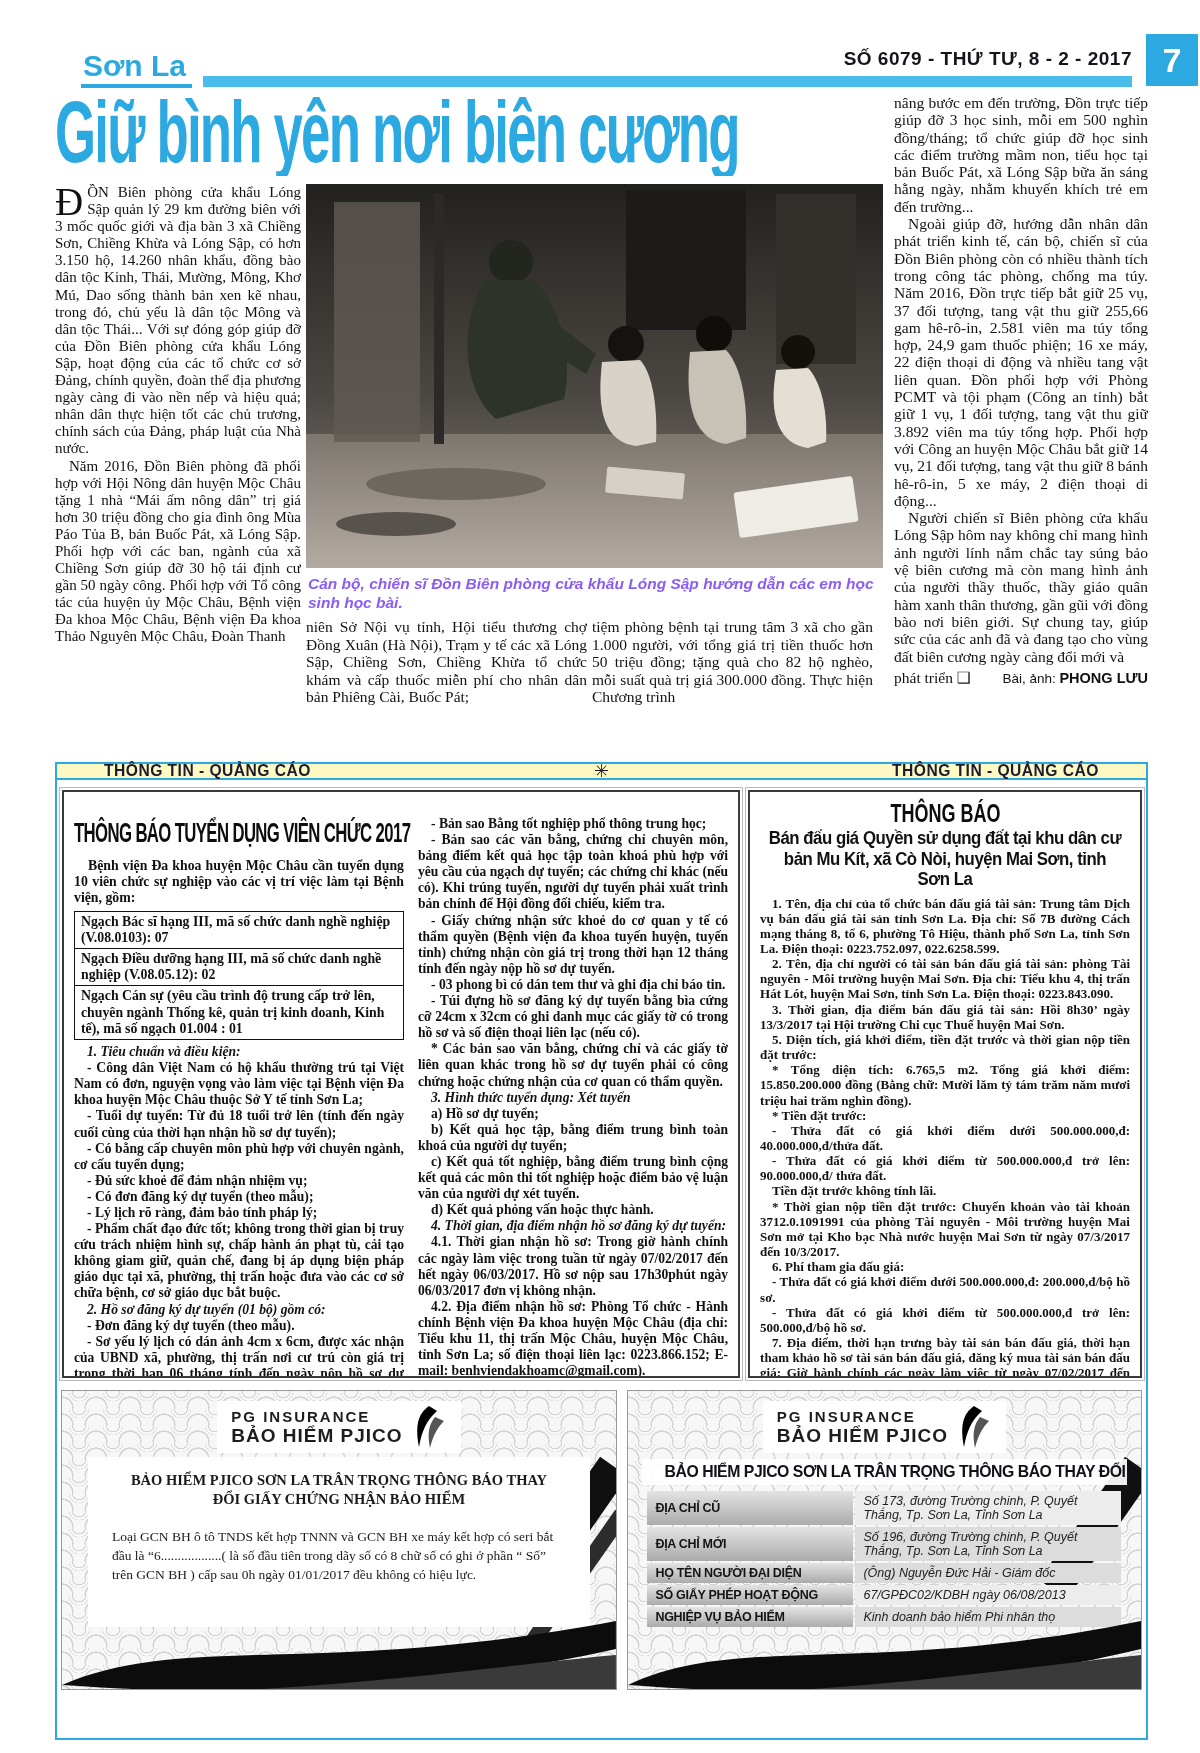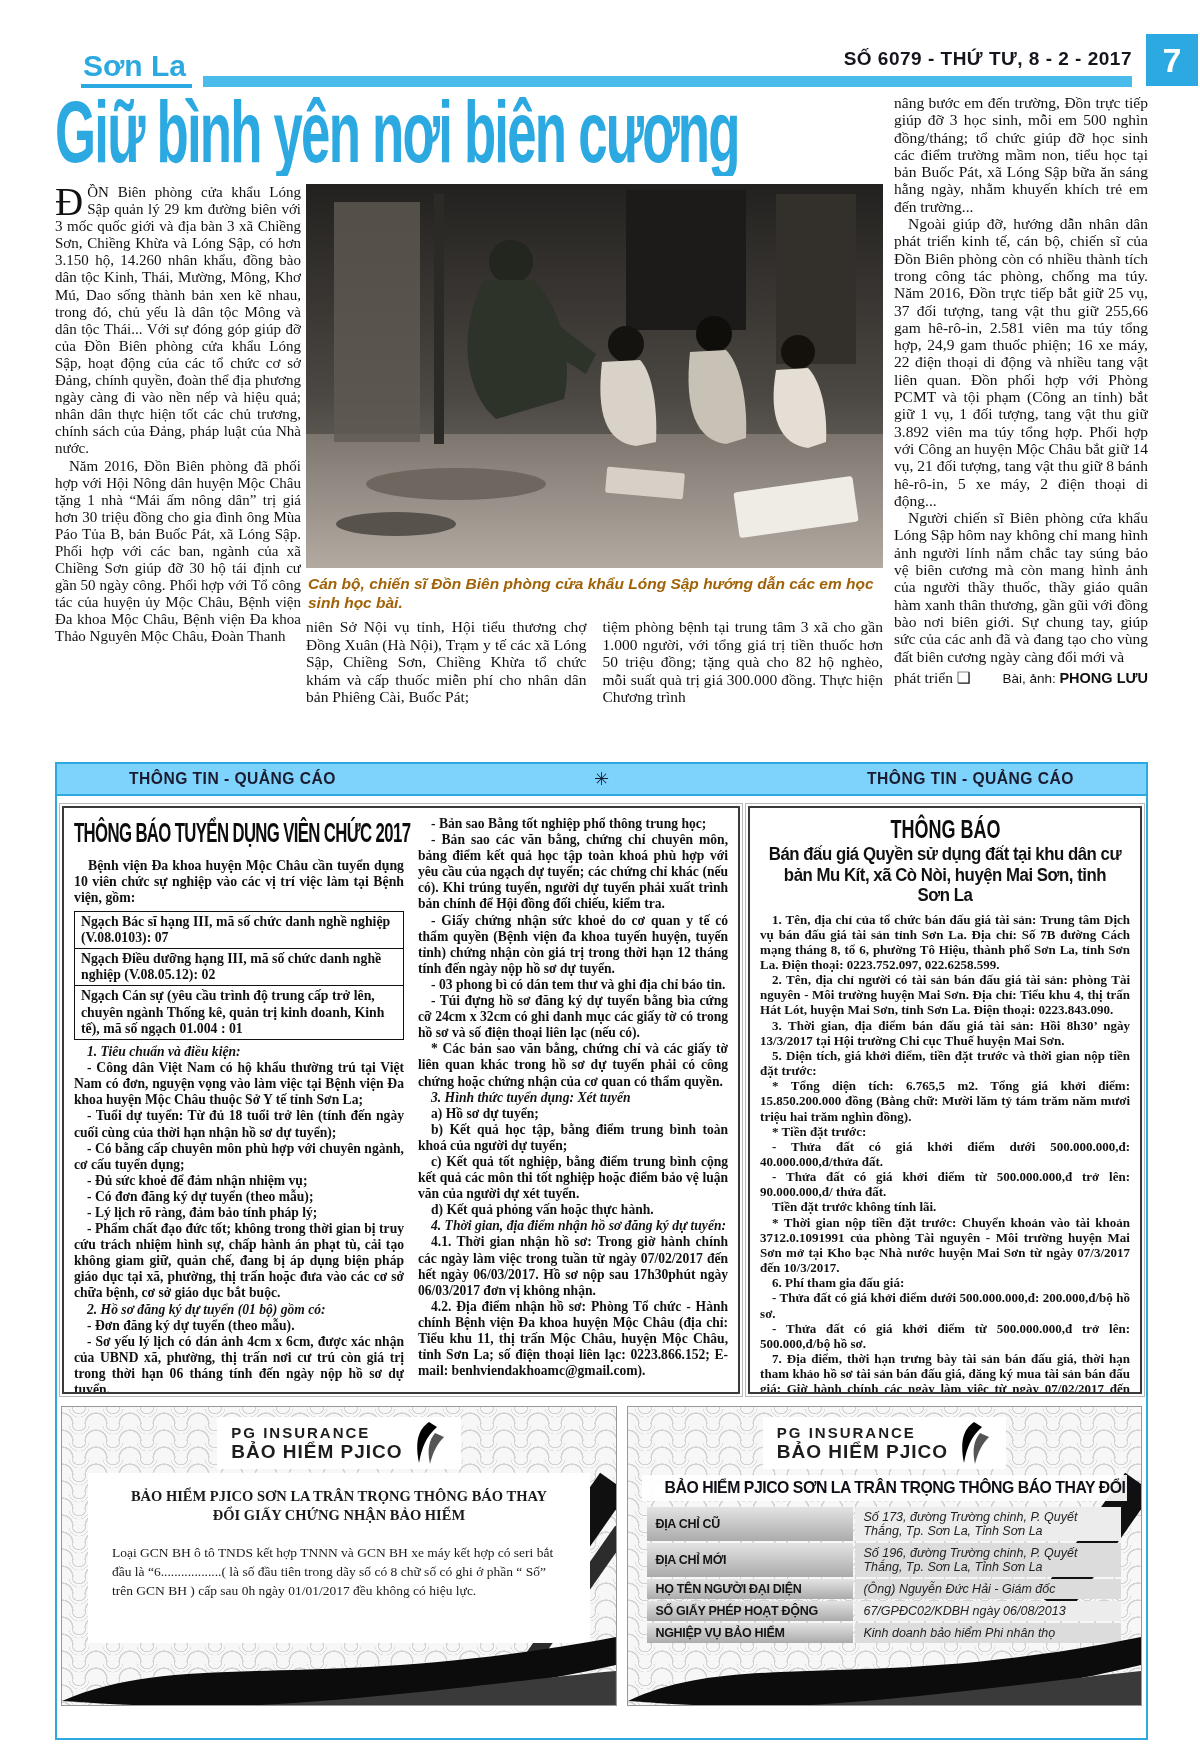--- a/index.html
+++ b/index.html
@@ -23,42 +23,42 @@
   .art-title{display:inline-block;font-family:"Liberation Sans",sans-serif;font-weight:bold;
     font-size:88px;line-height:80px;color:#2BA9E0;letter-spacing:-3px;transform:scaleX(.60);transform-origin:0 0;white-space:nowrap;}
   .colA{position:absolute;left:0;top:92px;width:246px;height:563px;overflow:hidden;
     font-size:15px;line-height:17.1px;text-align:justify;}
   .colA p{margin:0;}
   .colA p + p{text-indent:14px;}
   .dropcap{float:left;font-size:39px;line-height:31px;padding:2px 4px 0 0;}
   .center-zone{position:absolute;left:251px;top:92px;width:577px;height:563px;}
   .photo{width:577px;height:384px;display:block;background:#333;}
   .caption{margin:6px 2px 4px 2px;font-family:"Liberation Sans",sans-serif;font-style:italic;
-    font-weight:bold;font-size:15.5px;line-height:19px;color:#a16207;}
-  .undercols{display:flex;gap:16px;margin-top:6px;}
+    font-weight:bold;font-size:15.5px;line-height:19px;color:#8b5cf6;}
+  .undercols{display:flex;gap:5px;margin-top:6px;}
   .ucol{width:281px;height:112px;overflow:hidden;font-size:15.5px;line-height:17.6px;text-align:justify;}
   .ucol p{margin:0;}
   .colD{position:absolute;left:839px;top:2px;width:254px;height:653px;overflow:hidden;
     font-size:15.5px;line-height:17.3px;text-align:justify;}
   .colD p{margin:0;}
   .colD p + p{text-indent:14px;}
   .art-tail{display:flex;justify-content:space-between;align-items:baseline;margin-top:4px;}
   .tail-left{font-size:15.5px;}
   .byline{font-family:"Liberation Sans",sans-serif;font-size:13.5px;white-space:nowrap;}
   .byline b{font-size:14.5px;}
 
   
   .ads-frame{position:absolute;left:55px;top:762px;width:1093px;height:978px;border:2px solid #2BA9E0;box-sizing:border-box;background:#fff;}
-  .ads-bar{height:32px;background:#7dd3fc;border-bottom:2px solid #2BA9E0;display:flex;align-items:center;justify-content:space-between;padding:0 63px;box-sizing:border-box;}
+  .ads-bar{height:16px;background:#fef9c3;border-bottom:2px solid #2BA9E0;display:flex;align-items:center;justify-content:space-between;padding:0 38px;box-sizing:border-box;}
   .ads-bar .abt{font-family:"Liberation Sans",sans-serif;font-weight:bold;font-size:17px;color:#1b1b2f;letter-spacing:.5px;transform:scaleX(.92);}
   .ads-bar .star{font-size:18px;color:#1b1b2f;}
   .ads-row{display:flex;gap:8px;padding:10px 4px 0 4px;}
 
   .ad-box{box-sizing:border-box;background:#fff;overflow:hidden;}
-  .ad-recruit{width:680px;height:588px;border:2px solid #3a3a3a;outline:1px solid #bbb;outline-offset:2px;margin-left:1px;padding:8px 10px;}
+  .ad-recruit{width:680px;height:588px;border:2px solid #3a3a3a;outline:1px solid #bbb;outline-offset:2px;margin-left:1px;padding:24px 10px;}
   .ad-auction{width:395px;height:588px;border:2px solid #3a3a3a;outline:1px solid #bbb;outline-offset:2px;padding:6px 10px;}
 
   .recruit-cols{display:flex;gap:14px;}
   .rc-left{width:330px;}
   .rc-right{width:312px;}
   .recruit-title-wrap{height:34px;overflow:visible;text-align:left;margin:2px 0 6px 0;}
   .recruit-title{display:inline-block;font-family:"Liberation Sans",sans-serif;font-weight:bold;
     font-size:27px;line-height:30px;letter-spacing:-1px;color:#0d0d0d;transform:scaleX(.62);transform-origin:0 0;white-space:nowrap;}
   .ad-intro{font-weight:bold;font-size:13.8px;line-height:16.2px;text-align:justify;margin:0 0 4px 0;text-indent:14px;}
   .positions{border-collapse:collapse;width:100%;margin:2px 17px 4px 0;}

